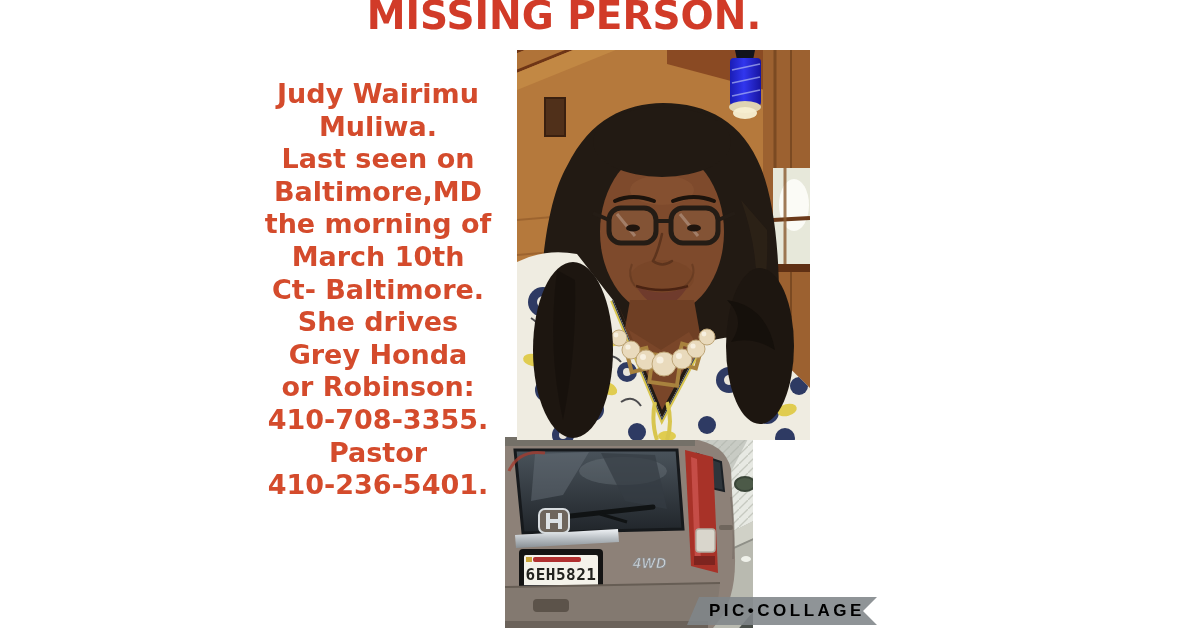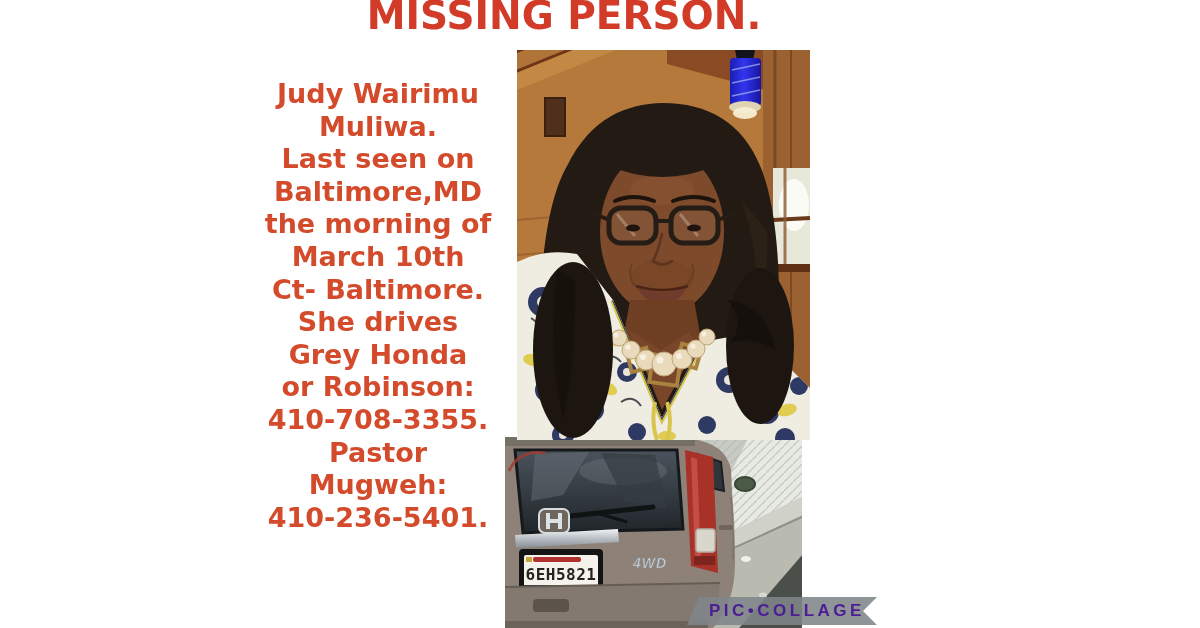--- a/index.html
+++ b/index.html
@@ -11,31 +11,31 @@
   .poster-title{
     position:absolute;left:364px;top:-7px;width:400px;text-align:center;white-space:nowrap;
     font-size:39px;font-weight:800;letter-spacing:0px;color:#d13b28;
   }
   .poster-details{
     position:absolute;left:250px;top:78px;width:256px;text-align:center;
     font-size:27px;font-weight:800;line-height:32.6px;color:#d44b2c;
   }
   .photo{position:absolute;overflow:hidden;}
   .photo-person{left:517px;top:50px;width:293px;height:390px;z-index:2;}
-  .photo-car{left:505px;top:437px;width:297px;height:191px;z-index:1;}
+  .photo-car{left:505px;top:437px;width:248px;height:191px;z-index:1;}
   .photo svg{display:block;}
   .watermark{
     position:absolute;left:687px;top:597px;width:190px;height:28px;z-index:5;
     background:rgba(128,133,137,0.88);
     clip-path:polygon(12px 0%,100% 0%,calc(100% - 14px) 50%,100% 100%,0% 100%);
     display:flex;align-items:center;
     font-family:"Liberation Sans",sans-serif;
   }
   .watermark span{
-    padding-left:22px;color:#4c1d95;font-size:17px;font-weight:700;letter-spacing:3.5px;white-space:nowrap;
+    padding-left:22px;color:#000000;font-size:17px;font-weight:700;letter-spacing:3.5px;white-space:nowrap;
   }
 </style>
 </head>
 <body>
 
 <div class="canvas">
 
   <div class="poster-title" style="color: rgb(209, 59, 40);">MISSING PERSON.</div>
 
   <div class="poster-details" style="color: rgb(212, 75, 44);">
@@ -44,21 +44,20 @@
       <div>Last seen on</div>
       <div>Baltimore,MD</div>
       <div>the morning of</div>
       <div>March 10th</div>
       <div>Ct- Baltimore.</div>
       <div>She drives</div>
       <div>Grey Honda</div>
       <div>or Robinson:</div>
       <div>410-708-3355.</div>
       <div>Pastor</div>
-      <div>Mugweh:</div>
       <div>410-236-5401.</div>
     </div>
 
   <div class="photo photo-person">
     <svg width="293" height="390" viewBox="0 0 293 390" preserveAspectRatio="none">
       <defs>
         <linearGradient id="lampGrad" x1="0" y1="0" x2="1" y2="0">
           <stop offset="0" stop-color="#1a1db6"></stop>
             <stop offset="0.45" stop-color="#3136ee"></stop>
             <stop offset="1" stop-color="#1714a0"></stop>

